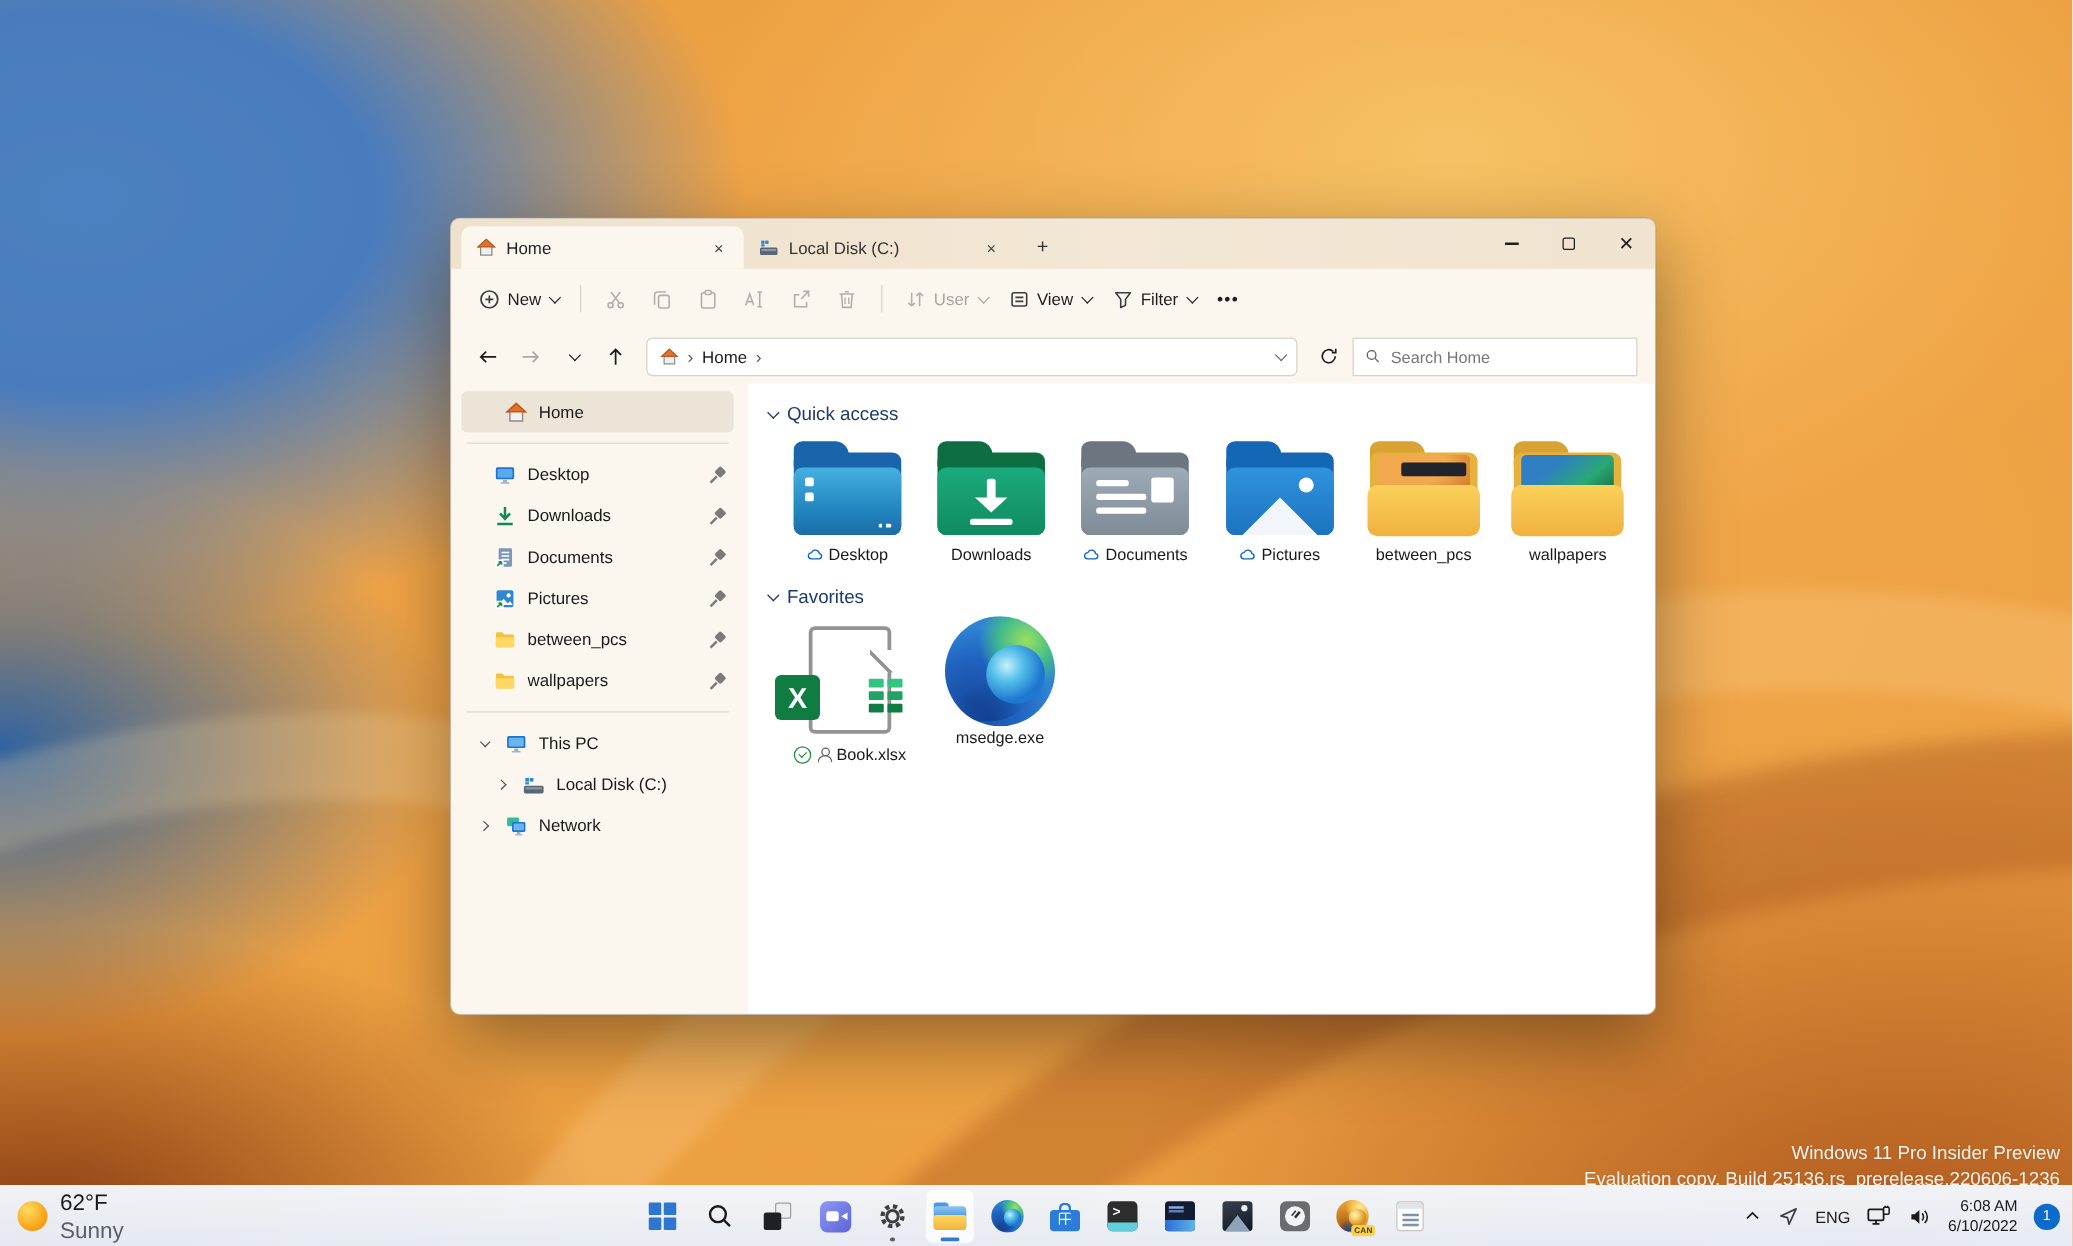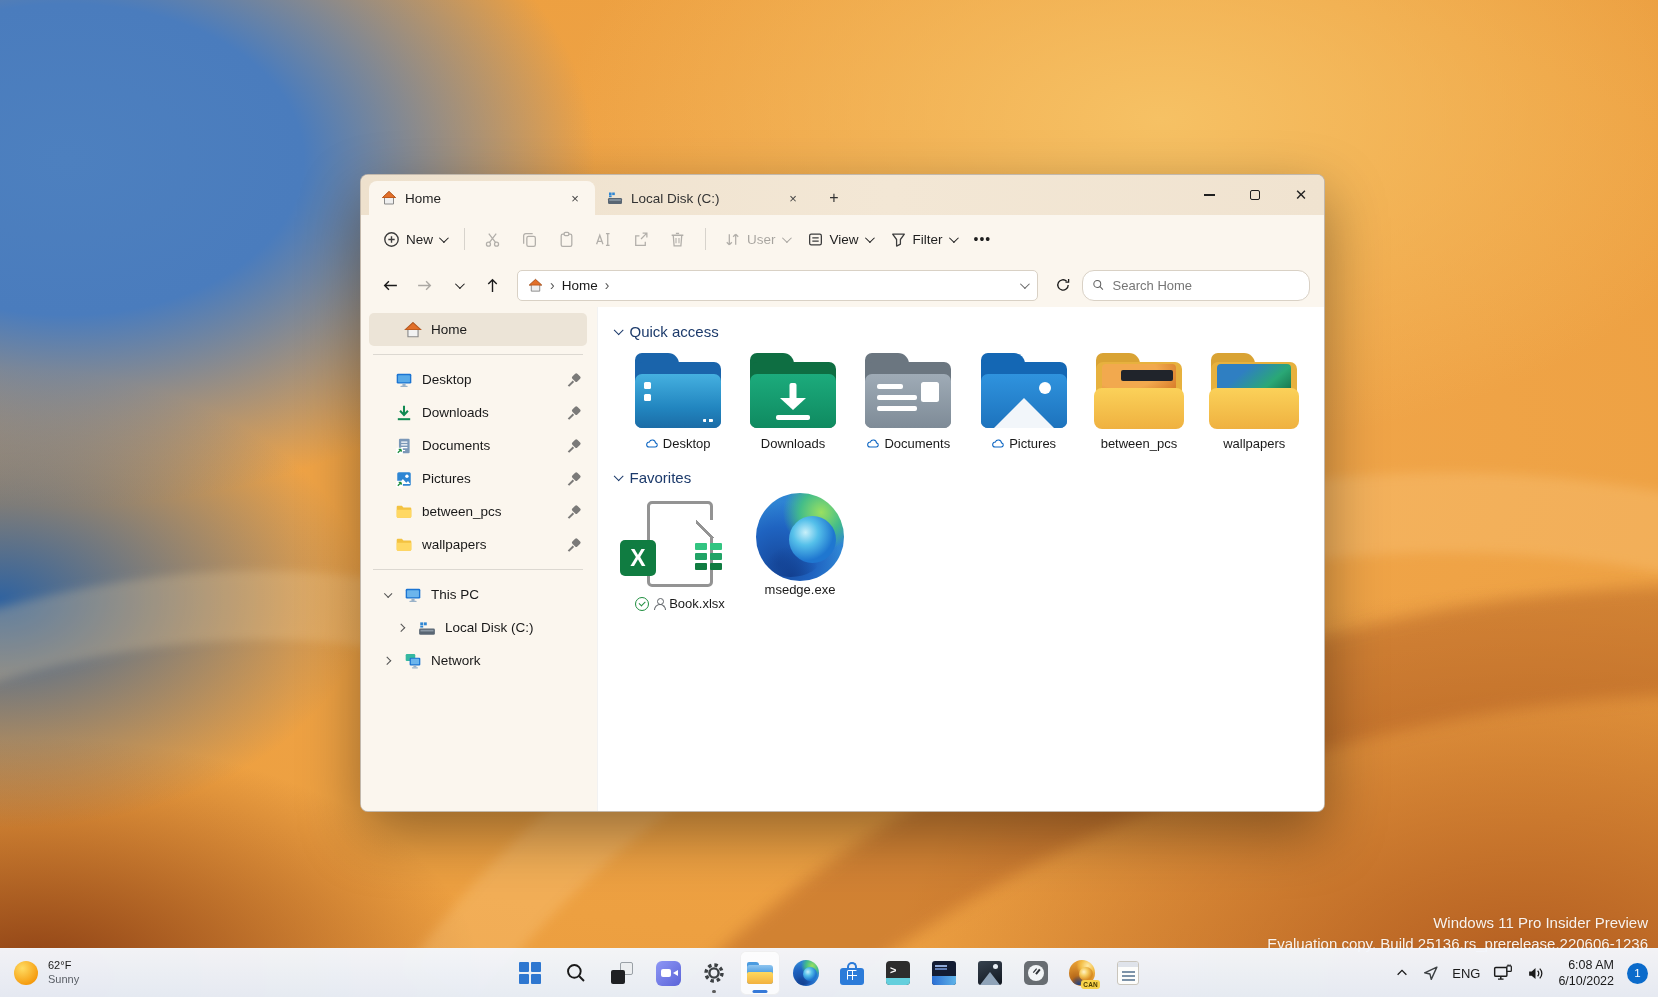--- a/index.html
+++ b/index.html
@@ -62,21 +62,21 @@
   .more { font-size:14px; letter-spacing:1px; padding:4px 8px; color:#1f1f1f; }
 
   
   .addr { height:44px; flex:0 0 44px; background:#fbf6ee; display:flex; align-items:center; padding:0 14px; gap:4px; }
   .navb { width:30px; height:30px; border-radius:5px; display:flex; align-items:center; justify-content:center; color:#1a1a1a; }
   .navb.dis { opacity:.35; }
   .crumbbox { flex:1; height:31px; margin:0 6px; background:#fff; border:1px solid #d9d1c5; border-radius:5px;
     display:flex; align-items:center; padding:0 10px; gap:7px; font-size:13.5px; color:#1a1a1a; }
   .crumbbox .spacer { flex:1; }
   .crumb-sep { color:#555; font-size:14px; }
-  .searchbox { width:228px; height:31px; background:#fff; border:1px solid #d9d1c5; border-radius:12px;
+  .searchbox { width:228px; height:31px; background:#fff; border:1px solid #d9d1c5; border-radius:1px;
     display:flex; align-items:center; padding:0 9px; gap:8px; }
   .searchbox input { border:none; outline:none; width:100%; font-size:13px; color:#333; background:transparent;
     font-family:"Liberation Sans",sans-serif; }
   .searchbox input::placeholder { color:#767676; }
 
   
   .wbody { flex:1; display:flex; min-height:0; }
   .sidebar { width:236px; flex:0 0 236px; background:#fbf6ee; padding:6px 10px 0 8px; overflow:hidden; }
   .sitem { height:33px; display:flex; align-items:center; gap:9px; padding:0 6px 0 10px; border-radius:5px;
     font-size:13.5px; color:#191919; position:relative; }
@@ -189,21 +189,21 @@
   .ic-lines { width:14px; height:11px; display:flex; flex-direction:column; justify-content:space-between; }
   .ic-lines div { height:1.8px; background:#333; border-radius:1px; }
   .ic-bigicon { width:13px; height:11px; border:1.8px solid #222; border-radius:2px; }
 
   
   .taskbar { position:absolute; left:0; bottom:0; width:100%; height:49px;
     background:linear-gradient(180deg, rgba(244,247,252,.97), rgba(231,238,248,.97));
     border-top:1px solid rgba(255,255,255,.5); display:flex; align-items:center; }
   .weather { position:absolute; left:14px; display:flex; align-items:center; gap:10px; }
   .sun { width:24px; height:24px; border-radius:50%; background:radial-gradient(circle at 35% 30%, #ffdc63, #f59a0c 75%); }
-  .wtext { font-size:11px; line-height:1.25; }
+  .wtext { font-size:18px; line-height:1.25; }
   .wtemp { color:#1a1a1a; } .wcond { color:#5a5f66; }
   .tbicons { position:absolute; left:50%; transform:translateX(-50%); display:flex; align-items:flex-start; gap:6px; }
   .tbi { width:40px; height:44px; border-radius:6px; display:flex; align-items:center; justify-content:center; position:relative; }
   .tbi.active { background:rgba(255,255,255,.78); box-shadow:inset 0 0 0 1px rgba(0,0,0,.05); }
   .runpill { position:absolute; bottom:2px; left:50%; transform:translateX(-50%); height:3px; border-radius:2px; }
   .runpill.dot { width:4px; background:#5c5c5c; }
   .runpill.bar { width:15px; background:#3579d8; }
   
   .startlogo { display:grid; grid-template-columns:10px 10px; grid-auto-rows:10px; gap:2px; }
   .startlogo div { background:#2e77d0; border-radius:1px; }

